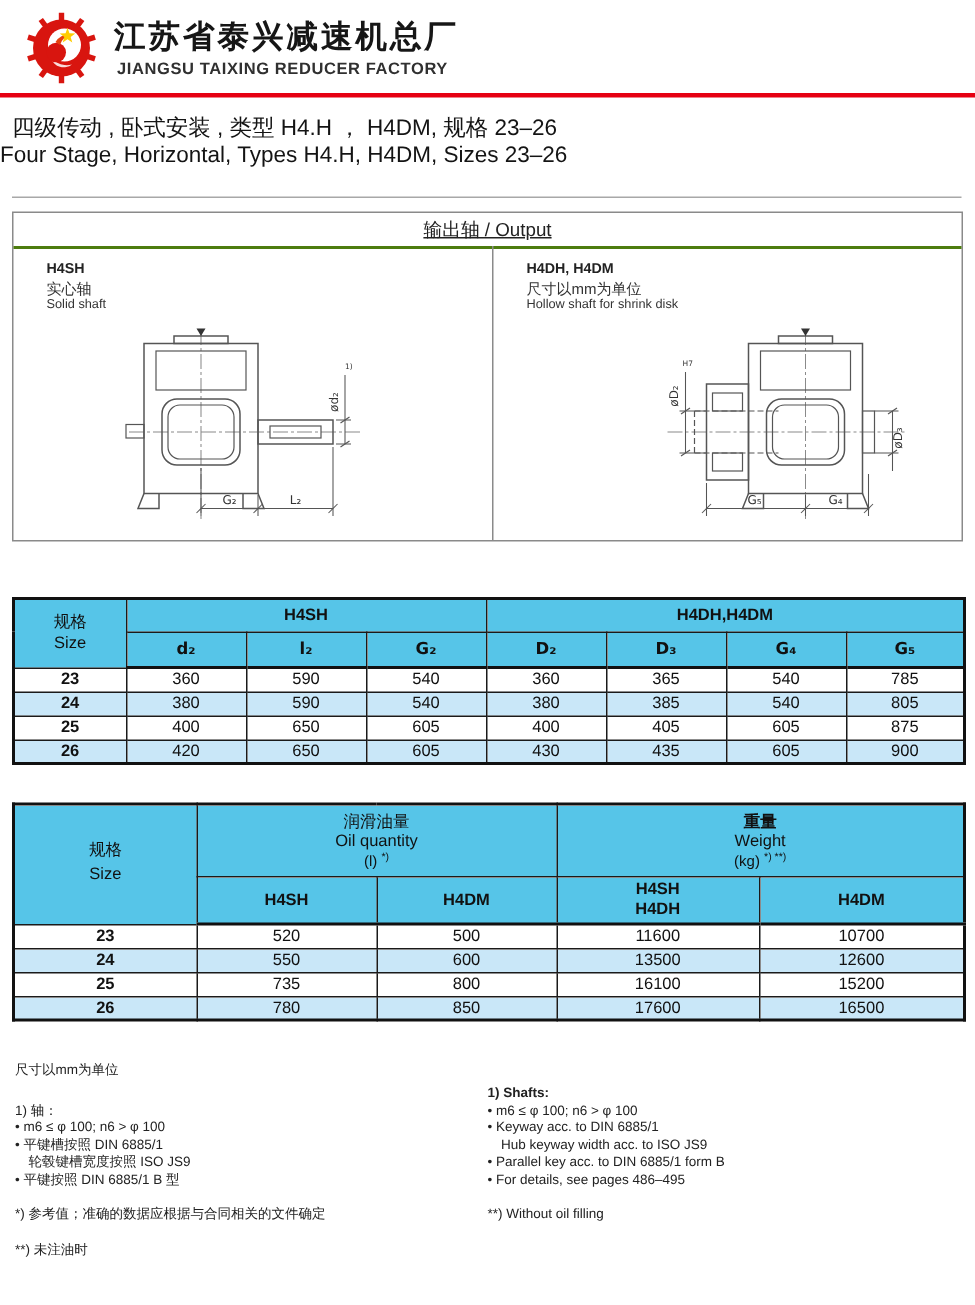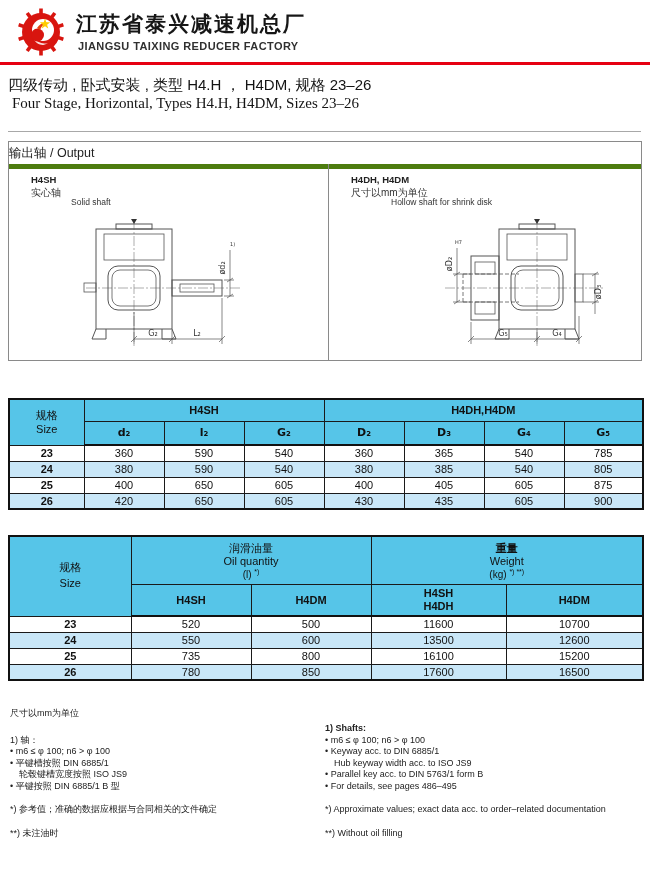--- a/index.html
+++ b/index.html
@@ -9,34 +9,34 @@
   
   .logo{position:absolute;left:14px;top:5px;width:54px;height:54px;}
   .company-cn{position:absolute;left:76px;top:10px;font-size:21px;font-weight:bold;
               letter-spacing:2px;color:#161616;white-space:nowrap;}
   .company-en{position:absolute;left:78px;top:40px;font-size:11px;font-weight:bold;
               letter-spacing:.4px;color:#303030;white-space:nowrap;}
   .red-rule{position:absolute;left:0;top:62px;width:650px;height:3px;background:#e60012;}
 
   
   .title-cn{position:absolute;left:8px;top:76px;font-size:15px;color:#141414;white-space:nowrap;}
-  .title-en{position:absolute;left:12px;top:95px;font-size:15px;color:#141414;white-space:nowrap;font-family:Liberation Serif, serif;}
+  .title-en{position:absolute;left:0;top:95px;font-size:15px;color:#141414;white-space:nowrap;}
   .thin-rule{position:absolute;left:8px;top:131px;width:633px;height:1px;background:#a8a8a8;}
 
   
   .diagram-box{position:absolute;left:8px;top:141px;width:632px;height:218px;border:1px solid #8a8a8a;}
-  .diag-head{height:22px;line-height:22px;font-size:12.5px;color:#222;
-             border-bottom:5px solid #4d7c0f;}
+  .diag-head{height:22px;line-height:22px;text-align:center;font-size:12.5px;color:#222;
+             border-bottom:2px solid #4d7c0f;text-decoration:underline;}
   .v-div{position:absolute;left:319px;top:22px;bottom:0;width:1px;background:#8a8a8a;}
   .panel{position:absolute;top:22px;height:195px;}
   .panel-left{left:0;width:319px;}
   .panel-right{left:320px;width:312px;}
   .p-code{position:absolute;left:22px;top:10px;font-size:9.5px;font-weight:bold;color:#222;}
   .p-cn{position:absolute;left:22px;top:22px;font-size:10px;color:#333;}
-  .p-en{position:absolute;left:22px;top:33px;font-size:8.5px;color:#333;margin-left:40px;}
+  .p-en{position:absolute;left:22px;top:33px;font-size:8.5px;color:#333;}
   .draw{position:absolute;}
   .draw-left{left:32px;top:52px;}
   .draw-right{left:68px;top:52px;}
   .ln{fill:none;stroke:#555;stroke-width:1;}
   .lnt{fill:none;stroke:#555;stroke-width:.8;}
   .cl{stroke:#8a8a8a;stroke-width:.7;stroke-dasharray:10 2 2 2;}
   .dsh{fill:none;stroke:#555;stroke-width:.8;stroke-dasharray:4 2;}
   .dim{stroke:#555;stroke-width:.7;}
   .dtext{font-size:8px;fill:#333;font-family:"DejaVu Sans",sans-serif;}
   .dtiny{font-size:5px;fill:#333;font-family:"DejaVu Sans",sans-serif;}
@@ -346,19 +346,18 @@
     <div>•  平键按照 DIN 6885/1 B 型</div>
     <div class="n-gap2">*) 参考值；准确的数据应根据与合同相关的文件确定</div>
     <div class="n-gap2">**) 未注油时</div>
   </div>
 
   <div class="notes notes-right">
     <div class="n-gap n-bold">1) Shafts:</div>
     <div>•  m6 ≤ φ 100; n6 &gt; φ 100</div>
     <div>•  Keyway acc. to DIN 6885/1</div>
     <div class="n-cont">Hub keyway width acc. to ISO JS9</div>
-    <div>•  Parallel key acc. to DIN 5763/1 form B</div>
+    <div>•  Parallel key acc. to DIN 6885/1 form B</div>
     <div>•  For details, see pages 486–495</div>
-    <div class="n-gap2">*) Approximate values; exact data acc. to order–related documentation</div>
     <div class="n-gap2">**) Without oil filling</div>
   </div>
 
 </div>
 
 </body></html>

